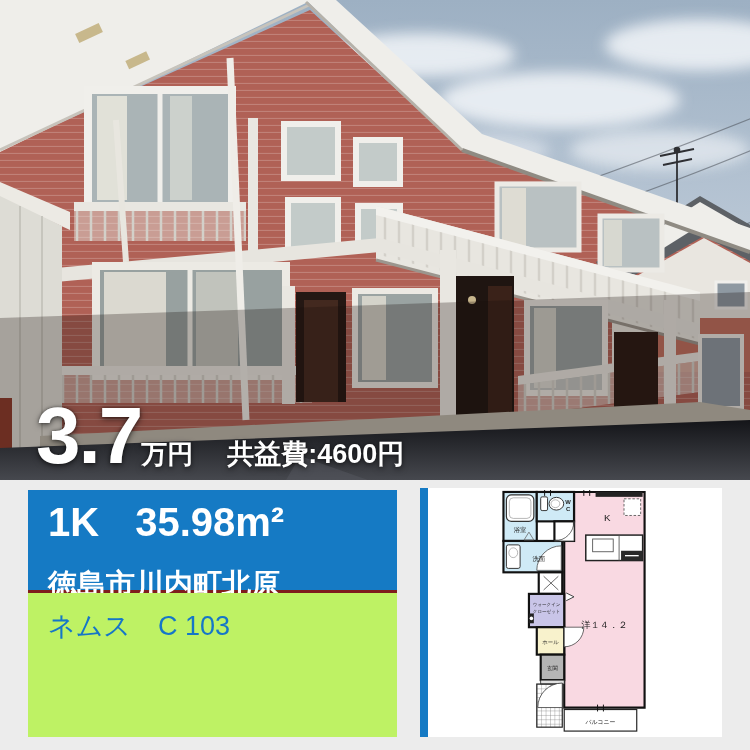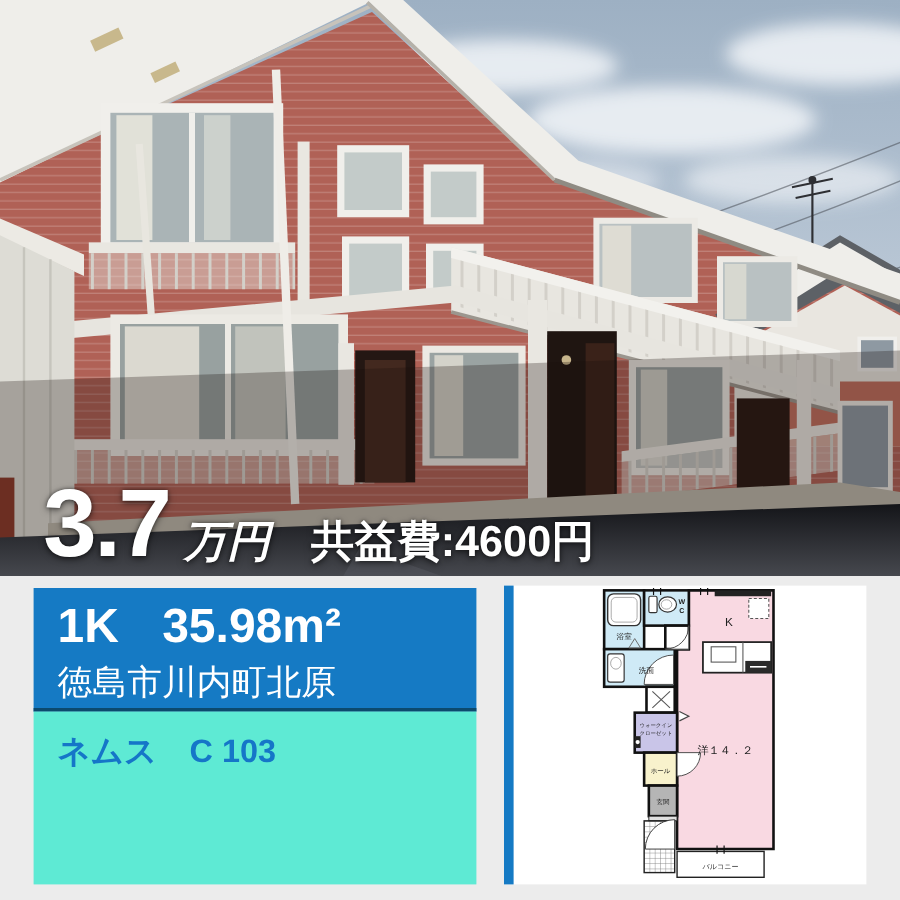--- a/index.html
+++ b/index.html
@@ -13,36 +13,36 @@
     position:absolute;left:0;top:0;width:750px;height:480px;overflow:hidden;
   }
   .photo svg{display:block;width:750px;height:480px;}
   .price-overlay{
     position:absolute;left:36px;bottom:4px;
     display:flex;align-items:baseline;
     color:#ffffff;white-space:nowrap;
     text-shadow:0 2px 6px rgba(0,0,0,.55),0 0 3px rgba(0,0,0,.45);
   }
   .price-amount{font-size:80px;font-weight:bold;line-height:1;letter-spacing:-2px;}
-  .price-unit{font-size:36px;font-weight:bold;margin-left:12px;font-style:italic;}
-  .price-fee{font-size:36px;font-weight:bold;margin-left:34px;}
+  .price-unit{font-size:26px;font-weight:bold;}
+  .price-fee{font-size:27px;font-weight:bold;margin-left:34px;}
   
   .banner{
     position:absolute;left:28px;top:490px;width:369px;height:103px;
-    background:#157ac4;border-bottom:3px solid #0c4a6e;
+    background:#157ac4;border-bottom:3px solid #7f1d1d;
     box-sizing:border-box;color:#ffffff;padding:8px 0 0 20px;
   }
   .banner-line1{font-size:40px;font-weight:bold;line-height:1.2;}
   .banner-area{margin-left:36px;}
-  .banner-line2{font-size:29px;font-weight:normal;margin-top:3px;}
+  .banner-line2{font-size:29px;font-weight:bold;margin-top:19px;}
   
   .card{
     position:absolute;left:28px;top:593px;width:369px;height:144px;
-    background:#5eead4;box-sizing:border-box;
-    padding:14px 10px 0 20px;font-size:27px;color:#3c3c3c;line-height:1.42;font-weight:bold;
+    background:#bef264;box-sizing:border-box;
+    padding:14px 10px 0 20px;font-size:27px;color:#3c3c3c;line-height:1.42;
   }
   .card-name{color:#1576c8;}
   
   .fp-panel{
     position:absolute;left:420px;top:488px;width:302px;height:249px;
     background:#ffffff;border-left:8px solid #157ac4;box-sizing:border-box;
     display:flex;align-items:center;justify-content:center;
   }
   .fp-panel svg{display:block;width:150px;height:245px;}
   .fp-label{fill:#222;}

